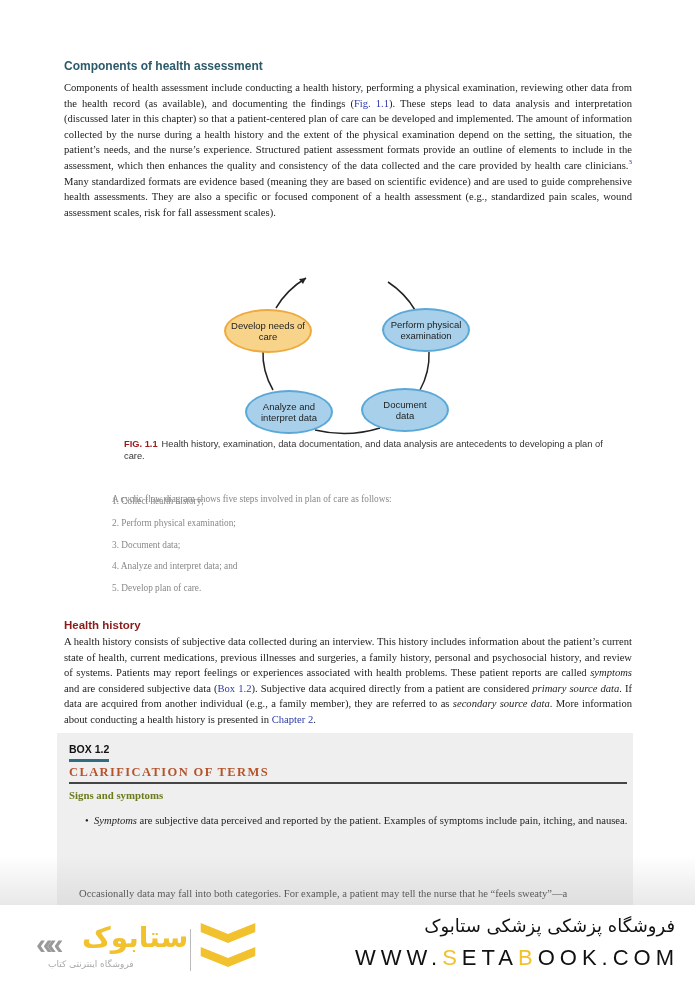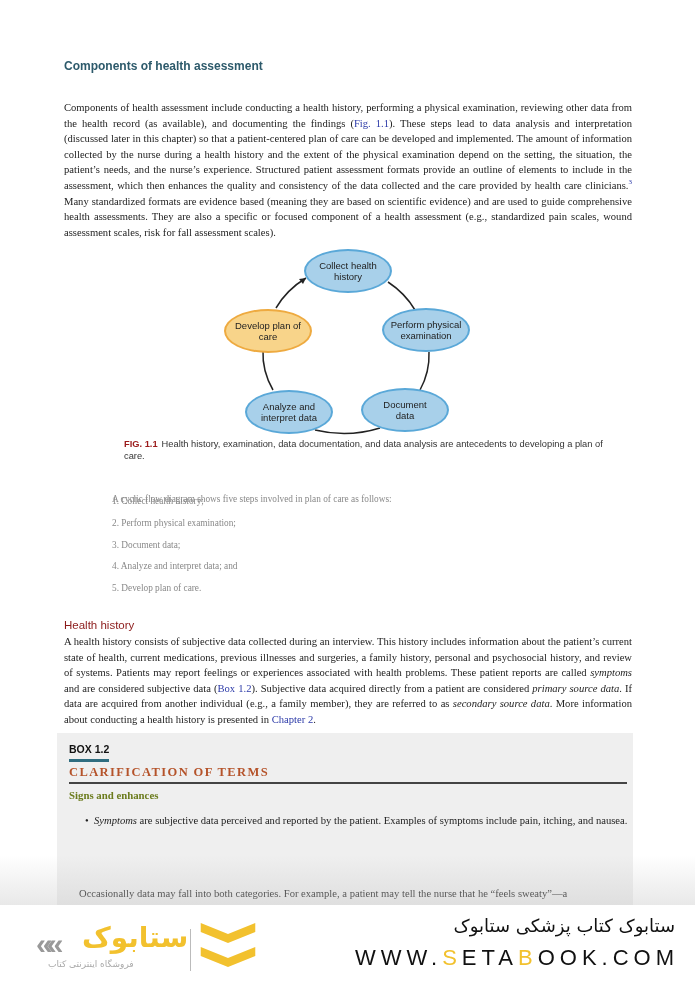--- a/index.html
+++ b/index.html
@@ -2,34 +2,34 @@
 <html><head>
 <meta charset="utf-8">
 <style>
   html, body { margin: 0; padding: 0; }
   body { width: 695px; height: 982px; background: #ffffff; position: relative; overflow: hidden;
          font-family: "Liberation Serif", serif; color: #222; }
   .h1 { position: absolute; left: 64px; top: 59px; font-family: "Liberation Sans", sans-serif;
         font-weight: bold; font-size: 12px; color: #2d5a6b; }
   .para { position: absolute; left: 64px; width: 568px; font-size: 10.6px; line-height: 15.6px;
           text-align: justify; color: #222; }
-  .p1 { top: 80px; margin-top: 20px; }
+  .p1 { top: 80px; }
   .link { color: #2c3aa8; }
   sup { font-size: 7px; line-height: 0; color: #2c3aa8; }
   .diagram { position: absolute; left: 210px; top: 240px; width: 290px; height: 200px; }
   .node { position: absolute; border-radius: 50%; display: flex; align-items: center; justify-content: center;
           text-align: center; font-family: "Liberation Sans", sans-serif; font-size: 9.5px; line-height: 11px; color: #222; }
   .blue { background: #a8d0ea; border: 2px solid #5aa8d8; }
   .orange { background: #f8d48a; border: 2px solid #eeaa40; }
   .caption { position: absolute; left: 112px; top: 438px; width: 480px; font-family: "Liberation Sans", sans-serif;
              font-size: 9.3px; line-height: 12px; color: #333; margin-left: 12px; }
   .fig-label { color: #9b1b1b; font-weight: bold; margin-right: 4px; }
   .alt { position: absolute; left: 112px; font-size: 9.3px; color: #888; }
   .h2 { position: absolute; left: 64px; top: 619px; font-family: "Liberation Sans", sans-serif;
-        font-weight: normal; font-size: 11.5px; color: #8b1a1a; }
+        font-weight: bold; font-size: 11.5px; color: #8b1a1a; }
   .p2 { top: 634px; }
   .box { position: absolute; left: 57px; top: 733px; width: 576px; height: 175px; background: #efefef; }
   .box-label { position: absolute; left: 12px; top: 10px; font-family: "Liberation Sans", sans-serif;
                font-size: 10.5px; font-weight: bold; color: #111; }
   .box-bar { position: absolute; left: 12px; top: 26px; width: 40px; height: 3px; background: #2f6d80; }
   .box-title { position: absolute; left: 12px; top: 32px; font-size: 12.5px; letter-spacing: 1.4px;
                font-weight: bold; color: #b5532a; }
   .box-rule { position: absolute; left: 12px; top: 49px; width: 558px; height: 2px; background: #444; }
   .box-sub { position: absolute; left: 12px; top: 56px; font-size: 10.8px; font-weight: bold; color: #6b7b1c; }
   .bullets { position: absolute; left: 28px; top: 80px; width: 545px; margin: 0; padding: 0; list-style: none;
@@ -62,34 +62,31 @@
 
 <div class="diagram">
   <svg width="290" height="200" style="position:absolute;left:0;top:0">
     <path d="M178,42 A95,82 0 0 1 205,70" fill="none" stroke="#222" stroke-width="1.5"></path>
     <path d="M219,112 A95,82 0 0 1 210,150" fill="none" stroke="#222" stroke-width="1.5"></path>
     <path d="M170,188 A100,80 0 0 1 105,190" fill="none" stroke="#222" stroke-width="1.5"></path>
     <path d="M63,150 A95,82 0 0 1 53,110" fill="none" stroke="#222" stroke-width="1.5"></path>
     <path d="M66,68 A95,82 0 0 1 96,38" fill="none" stroke="#222" stroke-width="1.5"></path>
     <polygon points="96,38 89,39 93,44" fill="#222"></polygon>
   </svg>
-  <div class="node blue" style="left:94px;top:9px;width:84px;height:40px;">
-      <span style="width:62px">Collect health history</span>
-    </div>
   <div class="node blue" style="left:172px;top:68px;width:84px;height:40px;">
       <span style="width:78px">Perform physical examination</span>
     </div>
   <div class="node blue" style="left:151px;top:148px;width:84px;height:40px;">
       <span style="width:50px">Document data</span>
     </div>
   <div class="node blue" style="left:35px;top:150px;width:84px;height:40px;">
       <span style="width:66px">Analyze and interpret data</span>
     </div>
   <div class="node orange" style="left:14px;top:69px;width:84px;height:40px;">
-      <span style="width:76px">Develop plan of care</span>
+      <span style="width:76px">Develop needs of care</span>
     </div>
 </div>
 
 <div class="caption"><span class="fig-label">FIG. 1.1</span><span>Health history, examination, data documentation, and data analysis are antecedents to developing a plan of care.</span></div>
 
 <div class="alt" style="top:494px;">A cyclic flow diagram shows five steps involved in plan of care as follows:</div>
 <div class="alt" style="top:496px;">1. Collect health history;</div>
 <div class="alt" style="top:518px;">2. Perform physical examination;</div>
 <div class="alt" style="top:540px;text-align:right;">3. Document data;</div>
 <div class="alt" style="top:561px;">4. Analyze and interpret data; and</div>
@@ -97,35 +94,35 @@
 
 <div class="h2">Health history</div>
 
 <div class="para p2"><span>A health history consists of subjective data collected during an interview. This history includes information about the patient’s current state of health, current medications, previous illnesses and surgeries, a family history, personal and psychosocial history, and review of systems. Patients may report feelings or experiences associated with health problems. These patient reports are called </span><em>symptoms</em><span> and are considered subjective data (</span><span class="link">Box 1.2</span><span>). Subjective data acquired directly from a patient are considered </span><em>primary source data</em><span>. If data are acquired from another individual (e.g., a family member), they are referred to as </span><em>secondary source data</em><span>. More information about conducting a health history is presented in </span><span class="link">Chapter 2</span><span>.</span></div>
 
 <div class="box">
   <div class="box-label">BOX 1.2</div>
   <div class="box-bar"></div>
   <div class="box-title">CLARIFICATION OF TERMS</div>
   <div class="box-rule"></div>
-  <div class="box-sub">Signs and enhances</div>
+  <div class="box-sub">Signs and symptoms</div>
   <ul class="bullets">
     <li><em>Symptoms</em><span> are subjective data perceived and reported by the patient. Examples of symptoms include pain, itching, and nausea.</span></li>
   </ul>
   <div class="box-tail">Occasionally data may fall into both categories. For example, a patient may tell the nurse that he “feels sweaty”—a</div>
 </div>
 
 <div class="fade"></div>
 
 <div class="banner">
   <div class="logo-arrows">««</div>
   <div class="logo-mark">ستابوک</div>
   <div class="logo-sub">فروشگاه اینترنتی کتاب</div>
   <div class="logo-divider"></div>
   <svg class="chev" style="top:18px;" viewBox="0 0 60 22">
       <polygon points="0,0 30,12 60,0 60,10 30,22 0,10" fill="#f2c12e"></polygon>
     </svg>
   <svg class="chev" style="top:42px;" viewBox="0 0 60 22">
       <polygon points="0,0 30,12 60,0 60,10 30,22 0,10" fill="#f2c12e"></polygon>
     </svg>
-  <div class="fa-title">ستابوک کتاب پزشکی ستابوک</div>
+  <div class="fa-title">فروشگاه پزشکی پزشکی ستابوک</div>
   <div class="url"><span>WWW.</span><span class="y">S</span><span>ETA</span><span class="y">B</span><span>OOK.COM</span></div>
 </div>
 
 </body></html>

